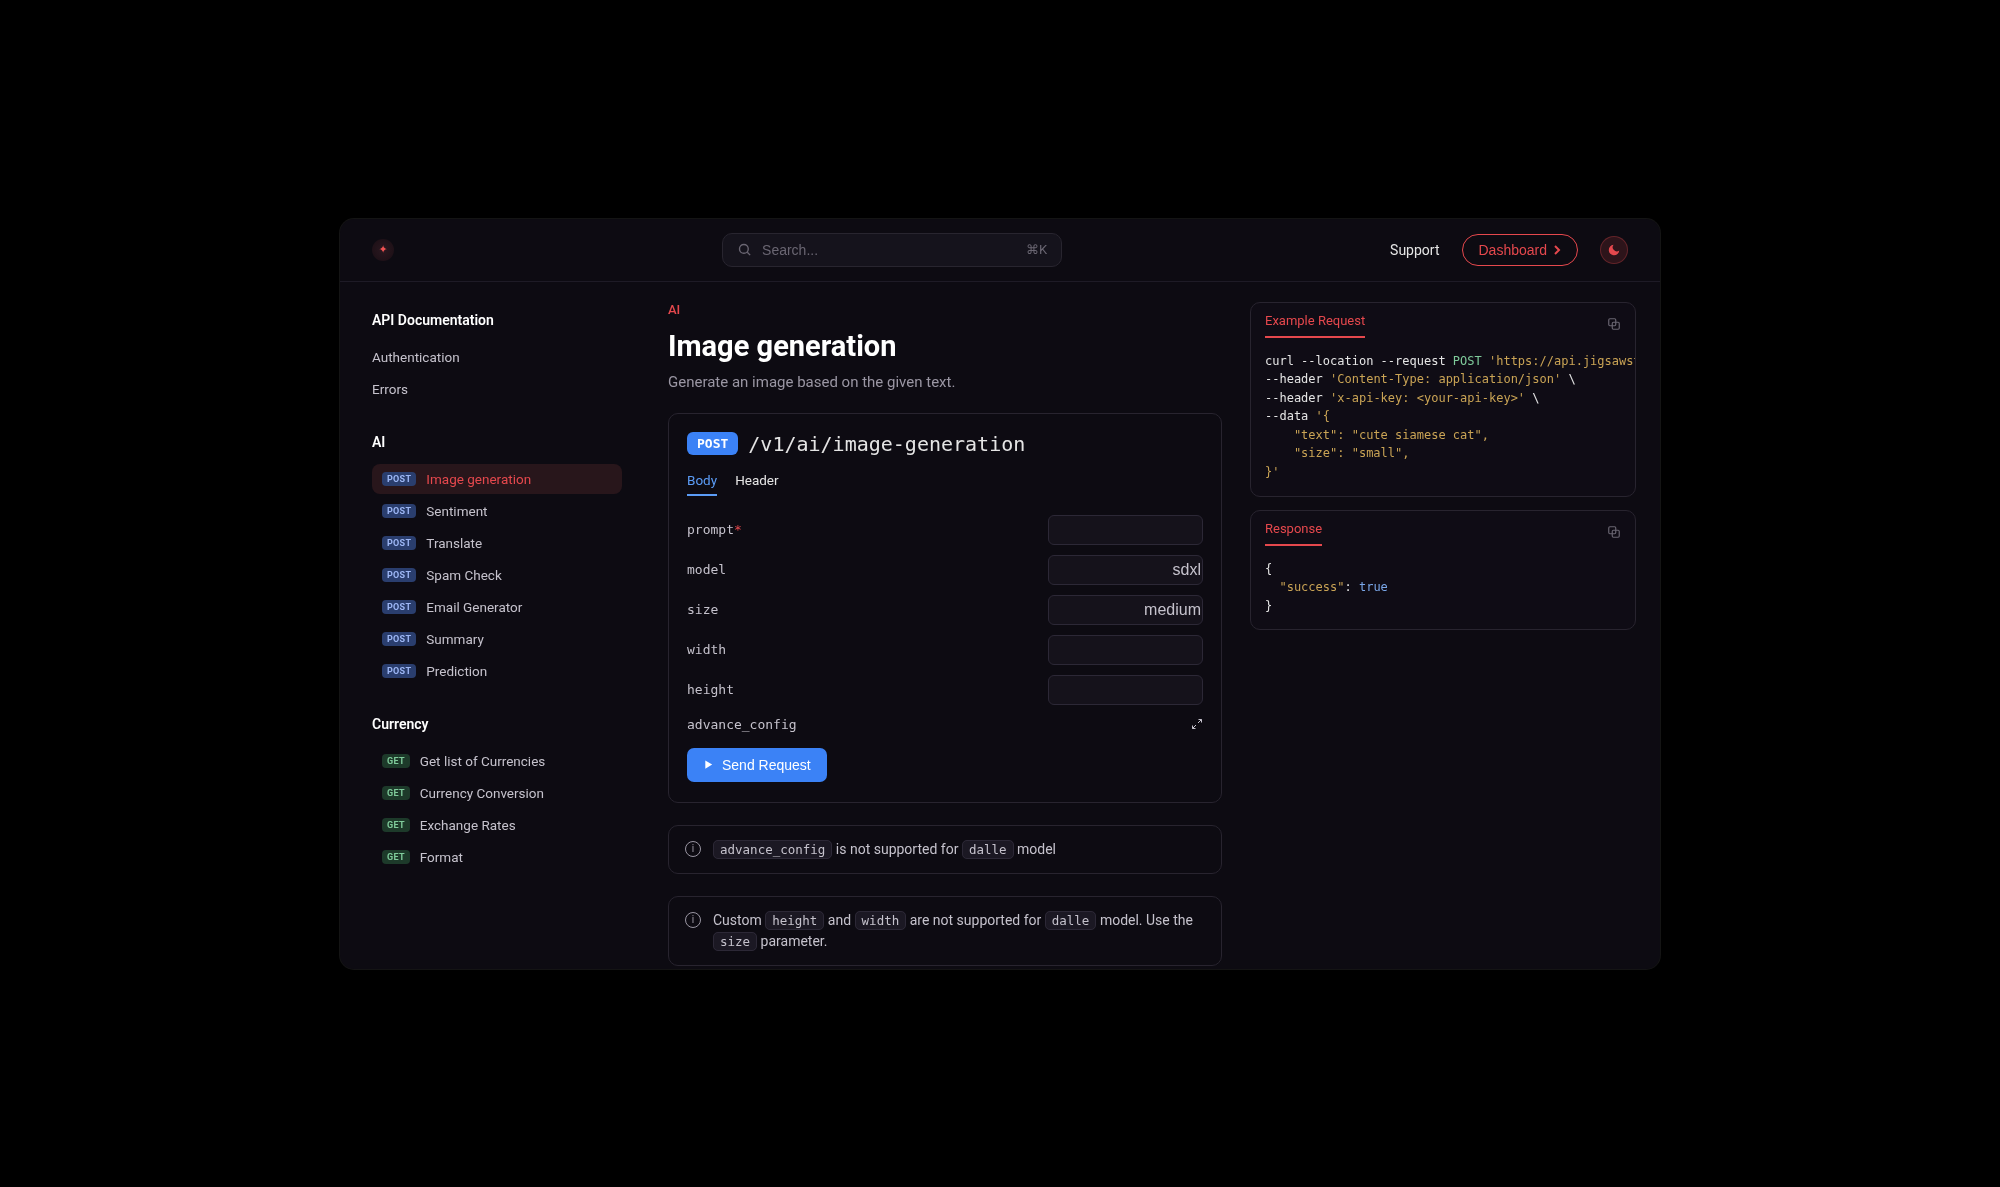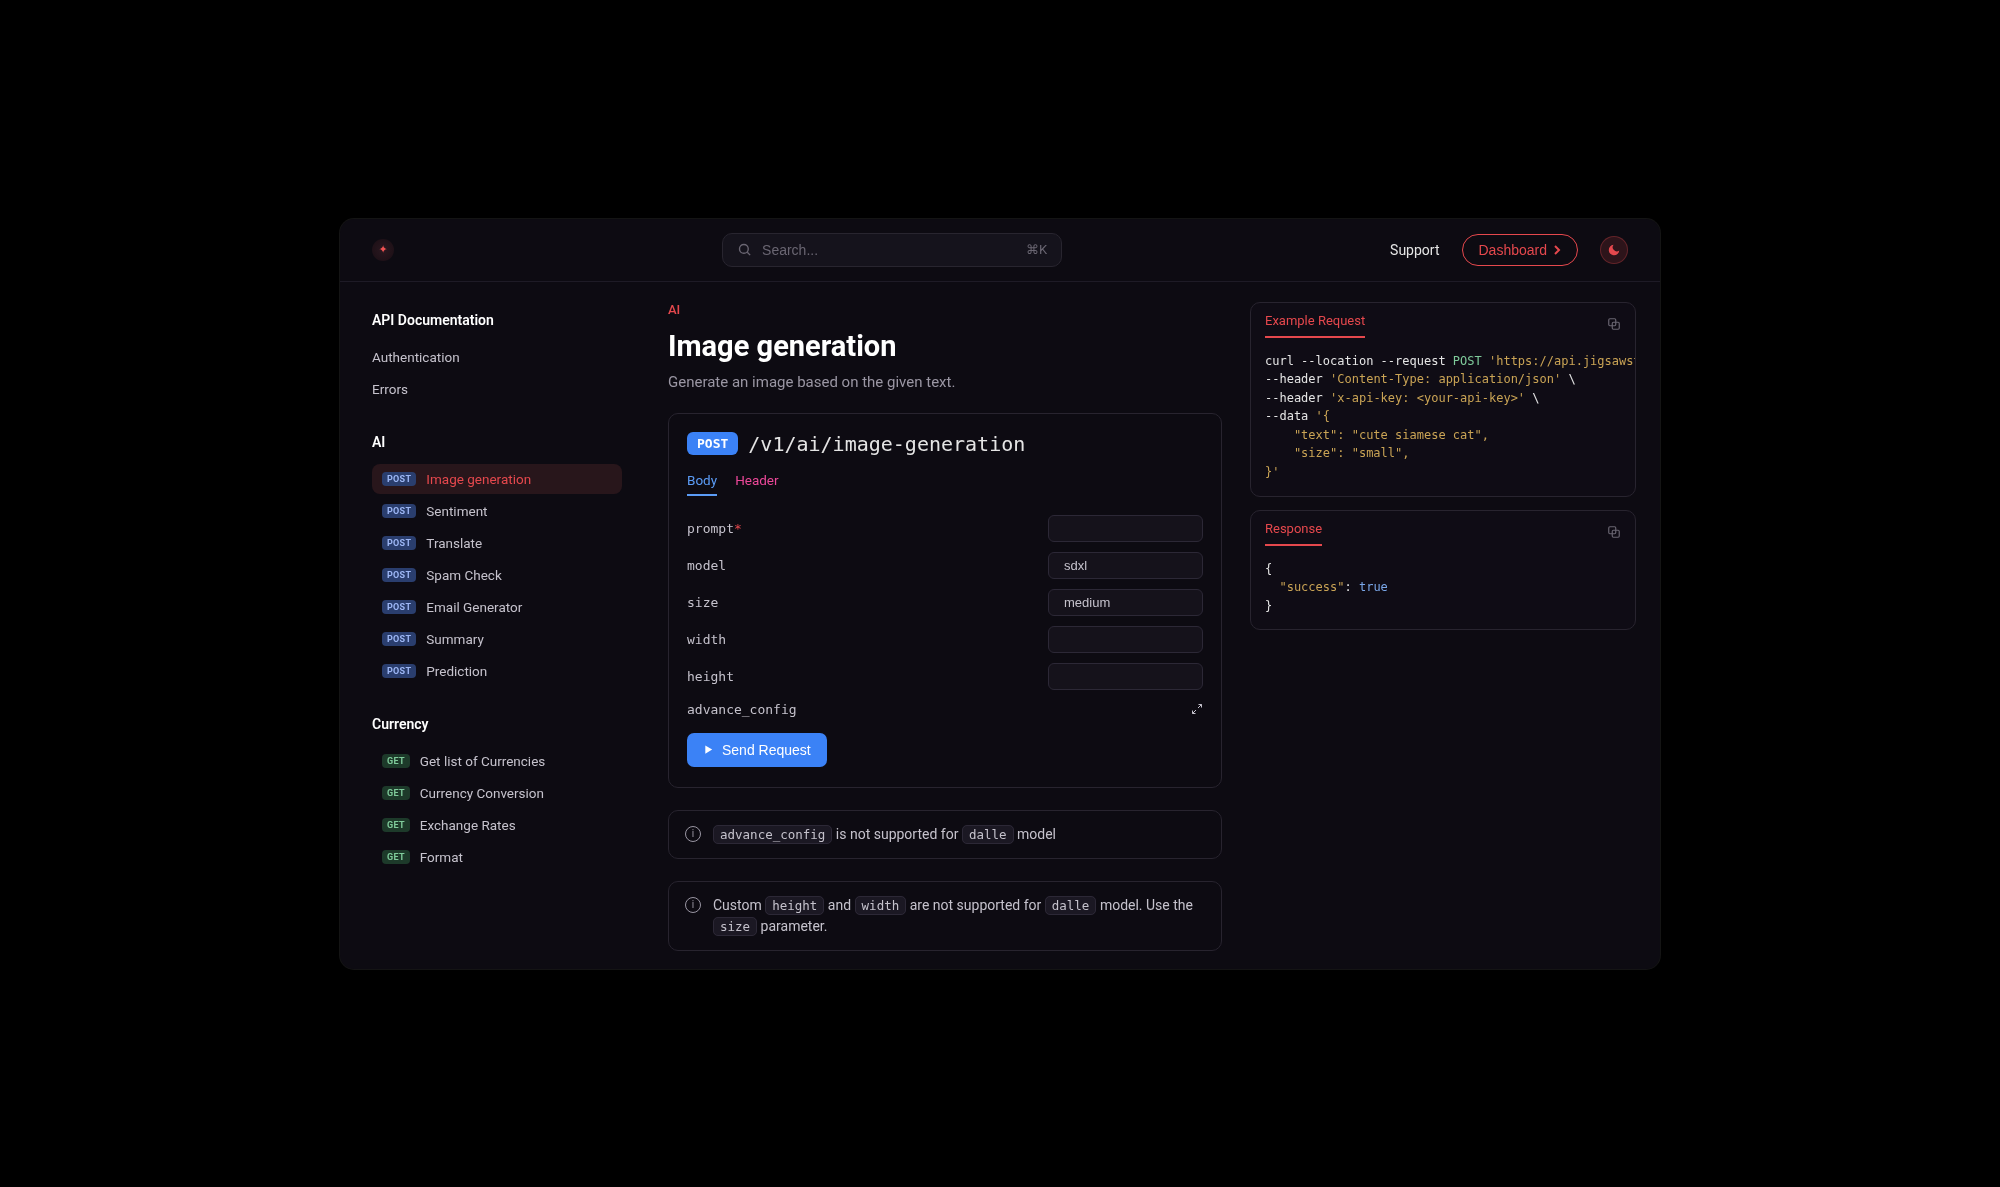--- a/index.html
+++ b/index.html
@@ -179,21 +179,21 @@
   border-radius: 6px;
 }
 .endpoint-path { color: #e5e5e5; font-size: 20px; }
 .inner-tabs {
   display: flex;
   gap: 18px;
   margin-top: 16px;
 }
 .inner-tab {
   font-size: 13.5px;
-  color: #ec4899;
+  color: #e5e5e5;
   padding-bottom: 6px;
   border-bottom: 2px solid transparent;
 }
 .inner-tab.active { color: #5b9cf6; border-bottom-color: #5b9cf6; }
 .fields { margin-top: 14px; }
 .field-row {
   display: flex;
   align-items: center;
   justify-content: space-between;
   padding: 5px 0;
@@ -202,24 +202,25 @@
   font-family: "SFMono-Regular", Consolas, monospace;
   font-size: 13px;
   color: #c5c2cc;
 }
 .req { color: #e5484d; }
 .field-input {
   width: 155px;
   background: #15121b;
   border: 1px solid #2c2836;
   border-radius: 6px;
-  padding: 5px 15px;
+  padding: 5px 1px;
   color: #c5c2cc;
-  font-size: 13px;
+  font-size: 16px;
   outline: none;
+  text-align: right;
 }
 .expand-row {
   display: flex;
   justify-content: space-between;
   align-items: center;
   padding: 7px 0 0;
 }
 .send-btn {
   margin-top: 16px;
   background: #3b82f6;

